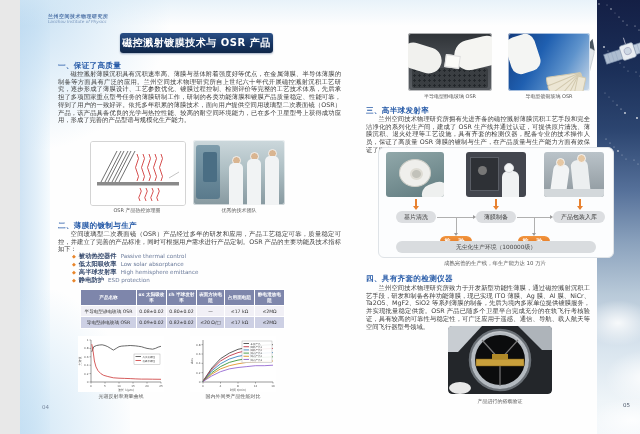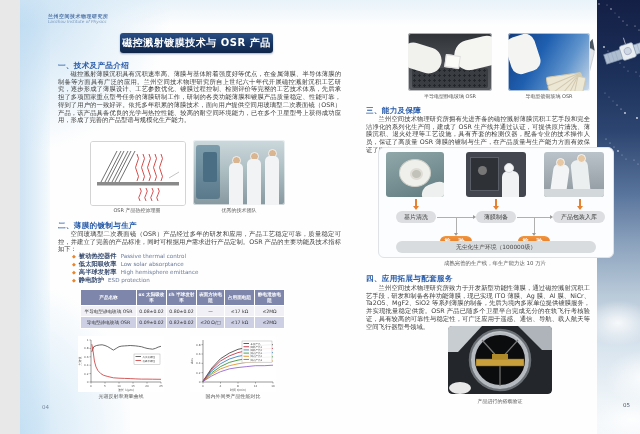--- a/index.html
+++ b/index.html
@@ -199,21 +199,21 @@
       <rect x="5" y="44" width="14" height="6" fill="#b8c0c8"></rect>
     </g>
   </svg>
 
   <div class="abs logo">
     <div class="cn">兰州空间技术物理研究所</div>
     <div class="en">Lanzhou Institute of Physics</div>
   </div>
   <div class="abs title-banner">磁控溅射镀膜技术与 OSR 产品</div>
 
-  <div class="abs sec-h" style="left:38px;top:61px;">一、技术及产品介绍</div>
+  <div class="abs sec-h" style="left:38px;top:61px;">一、保证了高质量</div>
   <div class="abs body-p" style="left:38px;top:70px;width:283px;">磁控溅射薄膜沉积具有沉积速率高、薄膜与基体附着强度好等优点，在金属薄膜、半导体薄膜的制备等方面具有广泛的应用。兰州空间技术物理研究所自上世纪六十年代开展磁控溅射沉积工艺研究，逐步形成了薄膜设计、工艺参数优化、镀膜过程控制、检测评价等完整的工艺技术体系，先后承担了多项国家重点型号任务的薄膜研制工作，研制的各类功能薄膜和镀膜产品质量稳定、性能可靠，得到了用户的一致好评。依托多年积累的薄膜技术，面向用户提供空间用玻璃型二次表面镜（OSR）产品，该产品具备优良的光学与热控性能、较高的耐空间环境能力，已在多个卫星型号上获得成功应用，形成了完善的产品型谱与规模化生产能力。</div>
 
   <div class="abs figbox" style="left:70px;top:141px;width:94px;height:63px;">
     <svg width="94" height="63" viewBox="0 0 94 63">
       <rect x="0" y="0" width="94" height="63" fill="#ffffff"></rect>
       <rect x="6" y="40" width="82" height="3.5" fill="#8a8a8a"></rect>
       <path d="M10 40 L26 9 M17 40 L33 9 M24 40 L40 9 M44 9 L28 40 M37 9 L21 40 M30 9 L14 40" stroke="#333" stroke-width="0.7" fill="none"></path>
       <path d="M46 12 q3 4.5 0 9 q-3 4.5 0 9 q3 4.5 0 9 M52 12 q3 4.5 0 9 q-3 4.5 0 9 q3 4.5 0 9 M58 12 q3 4.5 0 9 q-3 4.5 0 9 q3 4.5 0 9 M64 12 q3 4.5 0 9 q-3 4.5 0 9 q3 4.5 0 9 M70 12 q3 4.5 0 9 q-3 4.5 0 9 q3 4.5 0 9" stroke="#cc2222" stroke-width="0.8" fill="none"></path>
       <path d="M49 46 q2.5 3 0 6.5 q-2.5 3 0 6.5 M55 46 q2.5 3 0 6.5 q-2.5 3 0 6.5 M61 46 q2.5 3 0 6.5 q-2.5 3 0 6.5 M67 46 q2.5 3 0 6.5 q-2.5 3 0 6.5" stroke="#cc2222" stroke-width="0.8" fill="none"></path>
       <path d="M78 36 L88 30" stroke="#888" stroke-width="0.5"></path>
@@ -401,21 +401,21 @@
     <span class="slat" style="transform:rotate(-8deg);"></span>
     <span class="slat" style="transform:rotate(-22deg);"></span>
     <span class="slat" style="transform:rotate(-36deg);"></span>
     <span class="slat" style="transform:rotate(-50deg);"></span>
     <span class="slat" style="transform:rotate(-64deg);"></span>
     <span class="slat" style="transform:rotate(-78deg);"></span>
     <span class="glB"></span>
   </div>
   <div class="abs cap" style="left:488px;top:93px;width:82px;">导电型镀银玻璃 OSR</div>
 
-  <div class="abs sec-h" style="left:346px;top:106px;">三、能力及保障</div>
+  <div class="abs sec-h" style="left:346px;top:106px;">三、高半球发射率</div>
   <div class="abs body-p" style="left:346px;top:115px;width:224px;">兰州空间技术物理研究所拥有先进齐备的磁控溅射薄膜沉积工艺手段和完全洁净化的系列化生产间，建成了 OSR 生产线并通过认证，可提供原片清洗、薄膜沉积、退火处理等工艺设施，具有齐套的检测仪器，配备专业的技术操作人员，保证了高质量 OSR 薄膜的镀制与生产，在产品质量与生产能力方面有效保证了用户的需求。</div>
 
   <div class="abs flow-panel" style="left:358px;top:147px;width:234px;height:109px;"></div>
 
   <div class="abs ill fp1" style="left:366px;top:152px;width:58px;height:45px;">
     <span class="disc"></span>
     <span class="hub"></span>
     <span class="glv"></span>
   </div>
   <div class="abs ill fp2" style="left:446px;top:152px;width:60px;height:45px;">
@@ -453,21 +453,21 @@
   <div class="abs vline" style="left:514px;top:218px;height:16px;"></div>
   <div class="abs varr" style="left:512px;top:233px;"></div>
 
   <div class="abs inspect-box" style="left:420px;top:236px;width:32px;height:11px;">检 验</div>
   <div class="abs inspect-box" style="left:498px;top:236px;width:32px;height:11px;">检 验</div>
 
   <div class="abs env-bar" style="left:376px;top:241px;width:200px;height:12px;top:241px;">无尘化生产环境（100000级）</div>
 
   <div class="abs cap" style="left:358px;top:260px;width:234px;font-size:5.4px;">成熟完善的生产线，年生产能力达 10 万片</div>
 
-  <div class="abs sec-h" style="left:346px;top:274px;">四、应用拓展与配套服务</div>
+  <div class="abs sec-h" style="left:346px;top:274px;">四、具有齐套的检测仪器</div>
   <div class="abs body-p" style="left:346px;top:284px;width:224px;">兰州空间技术物理研究所致力于开发新型功能性薄膜，通过磁控溅射沉积工艺手段，研发和制备各种功能薄膜，现已实现 ITO 薄膜、Ag 膜、Al 膜、NiCr、Ta2O5、MgF2、SiO2 等系列薄膜的制备，先后为境内多家单位提供镀膜服务，并实现批量稳定供货。OSR 产品已随多个卫星平台完成充分的在轨飞行考核验证，具有较高的可靠性与稳定性，可广泛应用于遥感、通信、导航、载人航天等空间飞行器型号领域。</div>
 
   <svg class="abs" width="104" height="68" viewBox="0 0 104 68" style="left:428px;top:326px;border-radius:4px;">
     <rect width="104" height="68" rx="4" fill="#23262a"></rect>
     <path d="M0 0 H34 L10 26 H0 Z" fill="#c8cdd2"></path>
     <path d="M104 0 H70 L94 24 H104 Z" fill="#aeb4ba"></path>
     <circle cx="52" cy="34" r="30" fill="none" stroke="#6a7076" stroke-width="2.5"></circle>
     <circle cx="52" cy="34" r="27" fill="#0b0c0d" stroke="#b4bac0" stroke-width="4"></circle>
     <path d="M52 34 L34 14 M52 34 L70 14 M52 34 L52 60" stroke="#777" stroke-width="1.2"></path>
     <rect x="28" y="33" width="48" height="7" fill="#c9a03c" stroke="#7c5c14" stroke-width="0.5"></rect>

